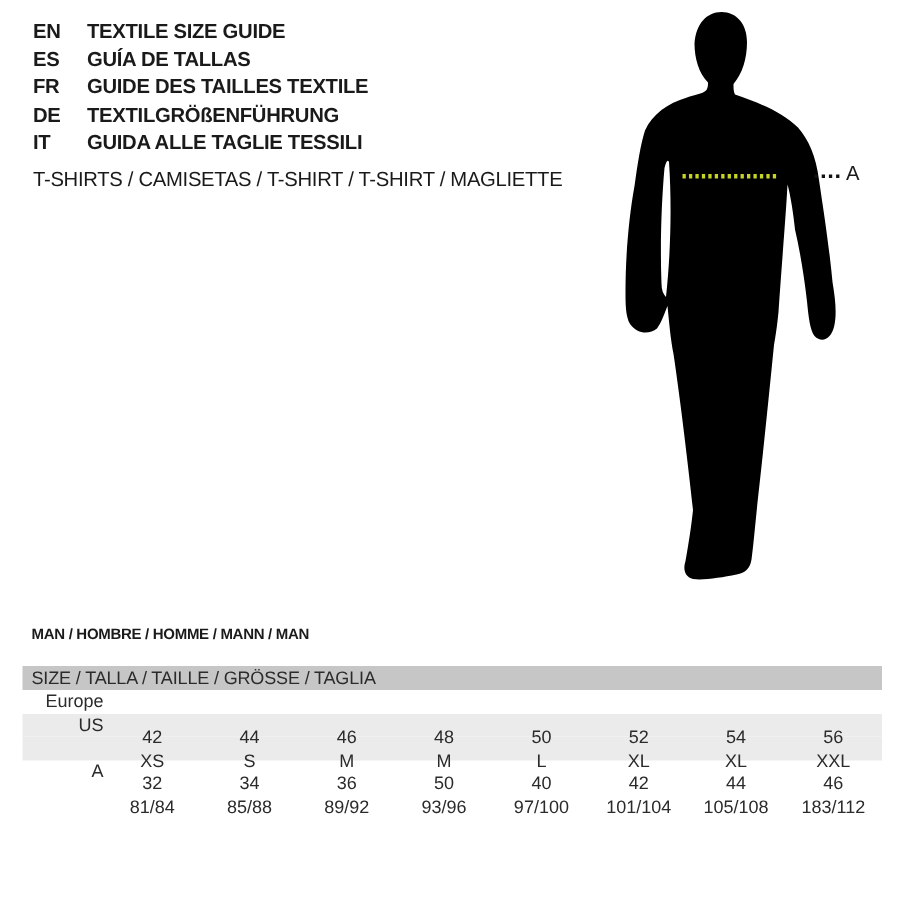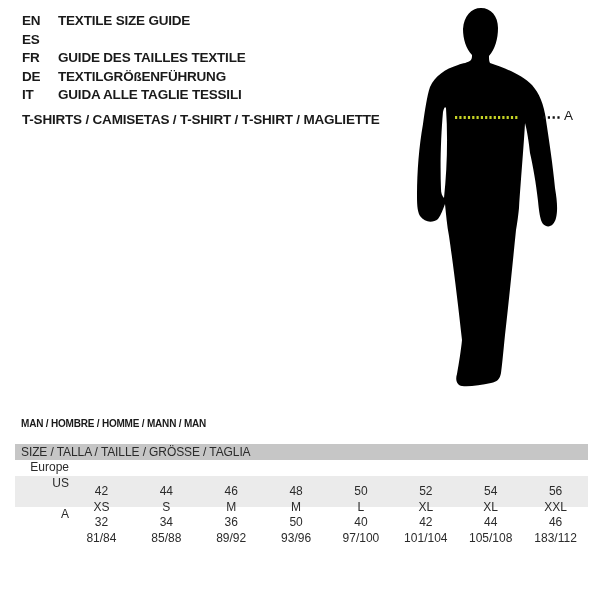--- a/index.html
+++ b/index.html
@@ -36,21 +36,21 @@
     width: 36px;
     flex: 0 0 36px;
   }
 
   
   .categories {
     position: absolute;
     left: 22px;
     top: 110px;
     font-size: 13.5px;
-    font-weight: 700;
+    font-weight: 400;
     letter-spacing: -0.2px;
     line-height: 19px;
     white-space: nowrap;
   }
 
   
   .figure {
     position: absolute;
     left: 405px;
     top: 8px;
@@ -127,20 +127,21 @@
 
 <div class="screen">
 
   <div class="lang-list">
     <div class="lang-row">
       <span class="lang-code">EN</span>
       <span class="lang-label">TEXTILE SIZE GUIDE</span>
     </div>
     <div class="lang-row">
       <span class="lang-code">ES</span>
+      <span class="lang-label">GUÍA DE TALLAS</span>
     </div>
     <div class="lang-row">
       <span class="lang-code">FR</span>
       <span class="lang-label">GUIDE DES TAILLES TEXTILE</span>
     </div>
     <div class="lang-row">
       <span class="lang-code">DE</span>
       <span class="lang-label">TEXTILGRÖßENFÜHRUNG</span>
     </div>
     <div class="lang-row">

